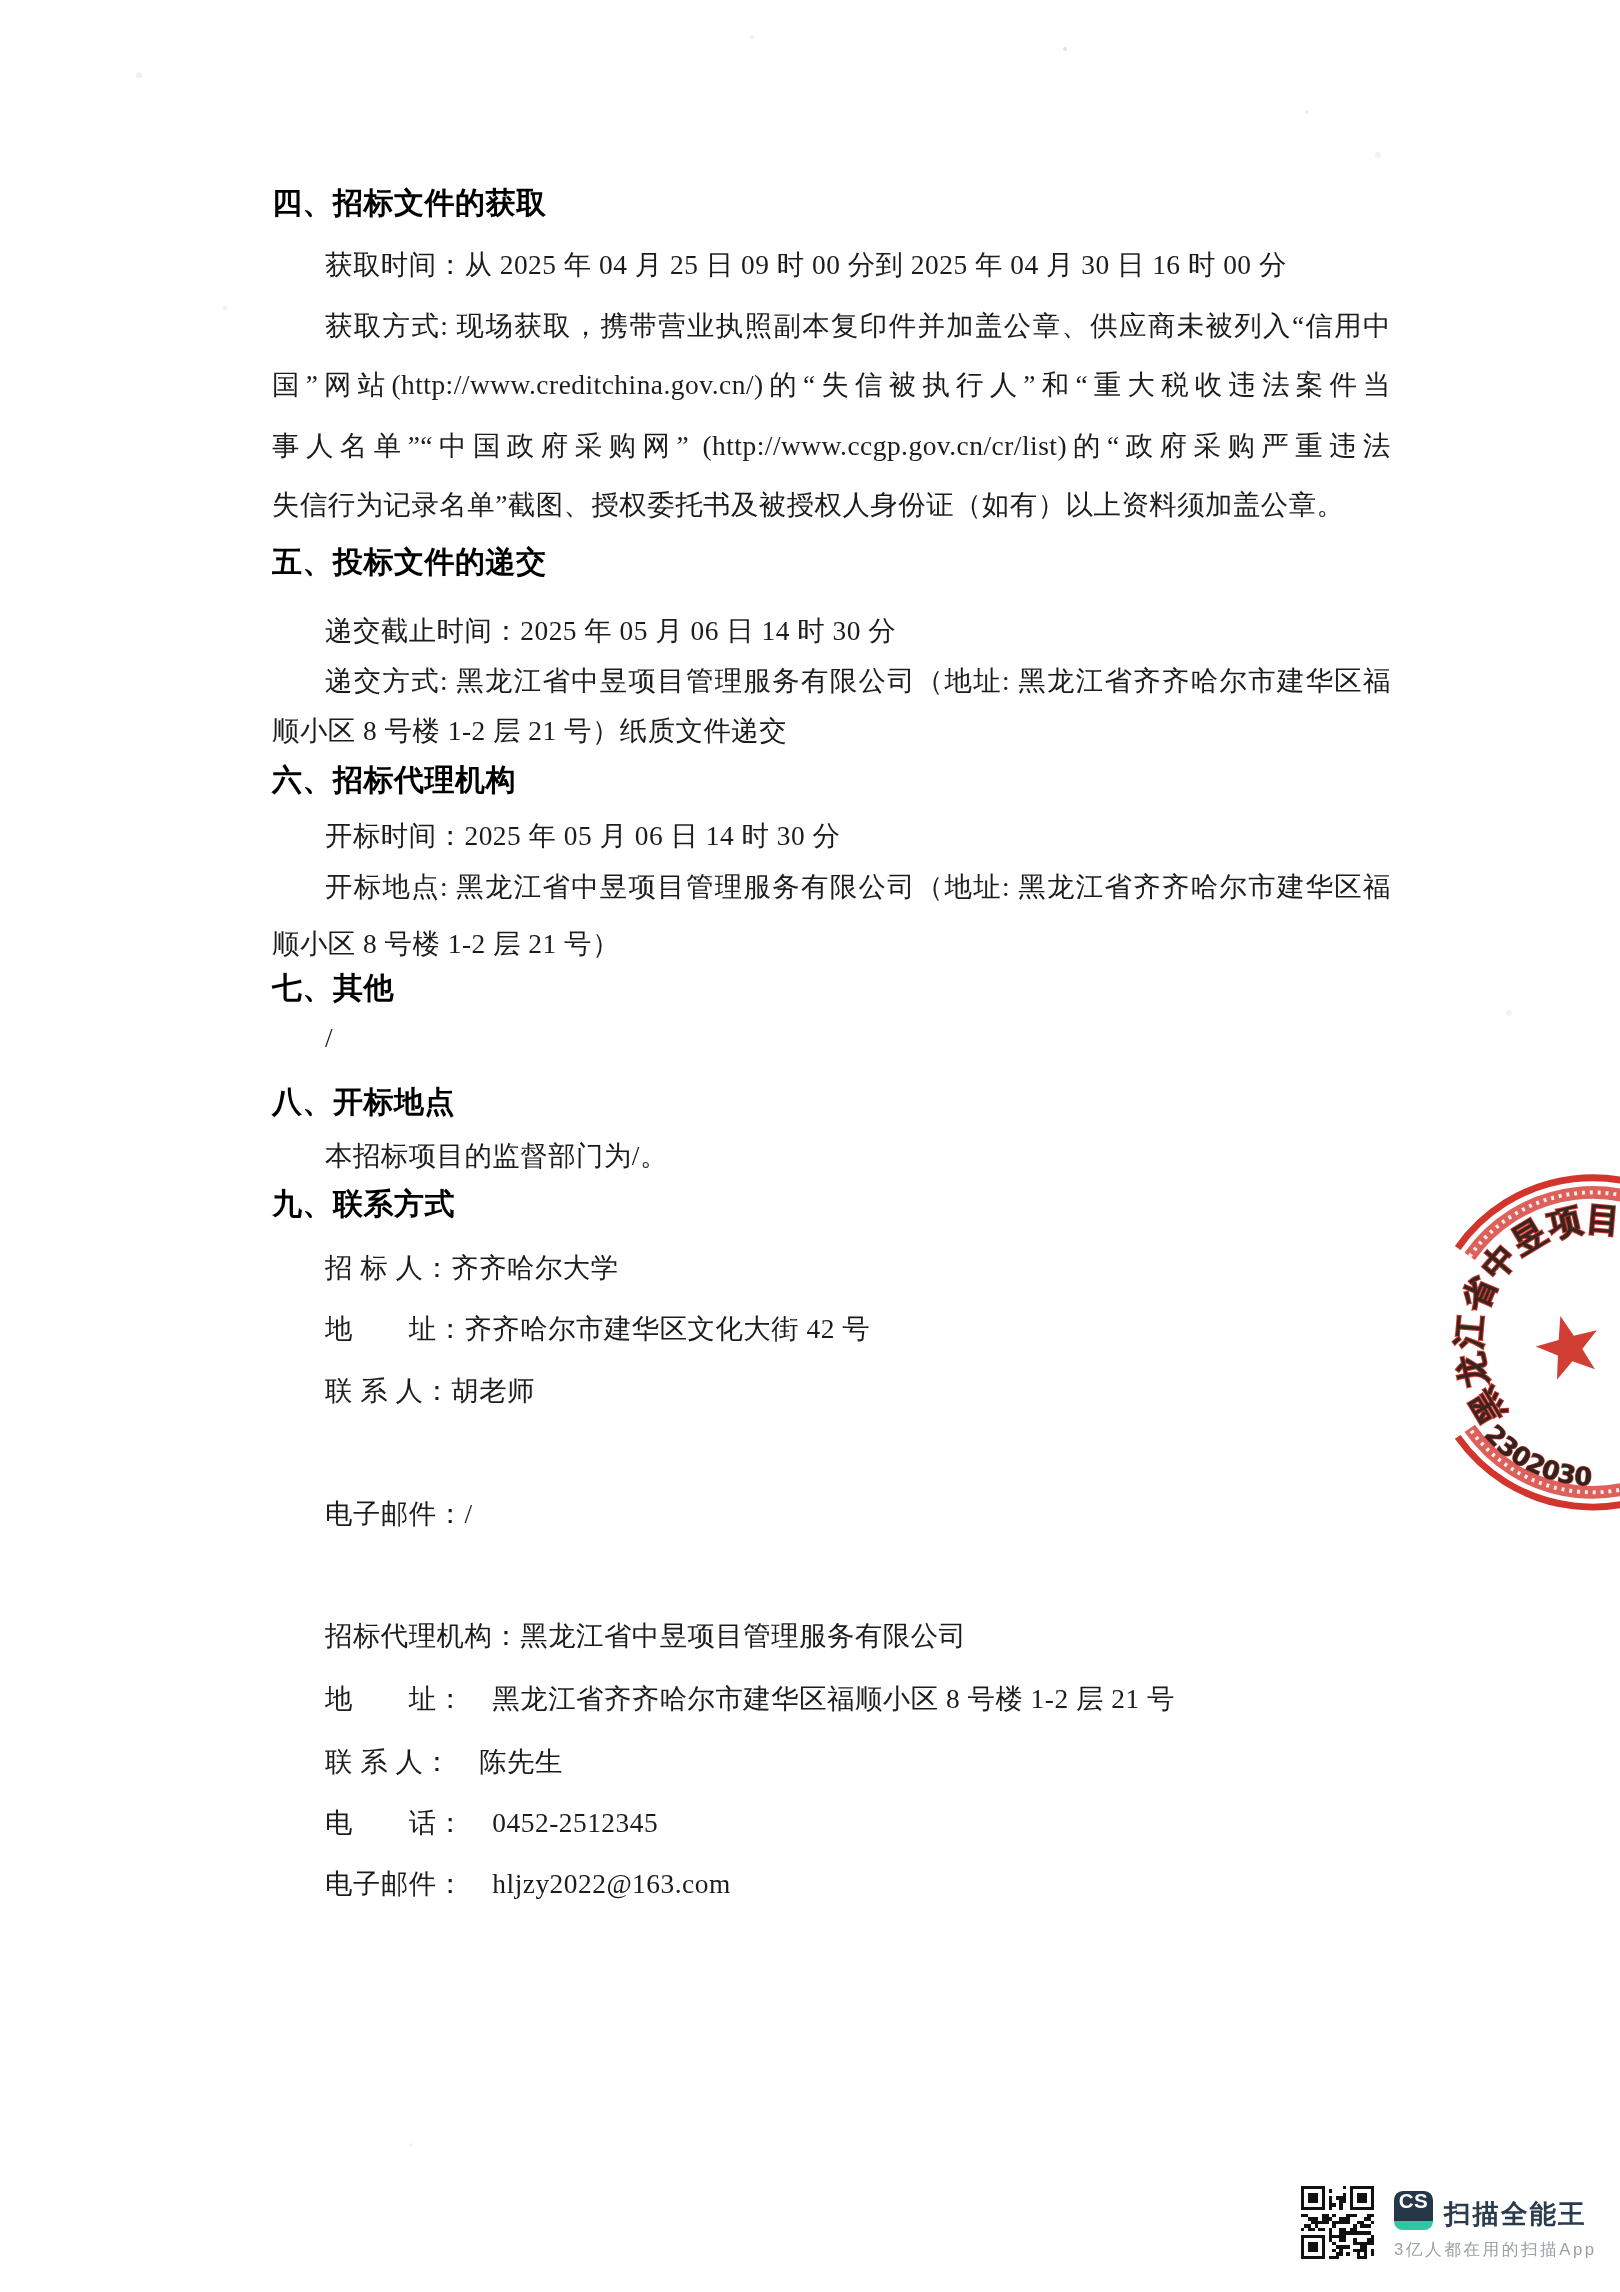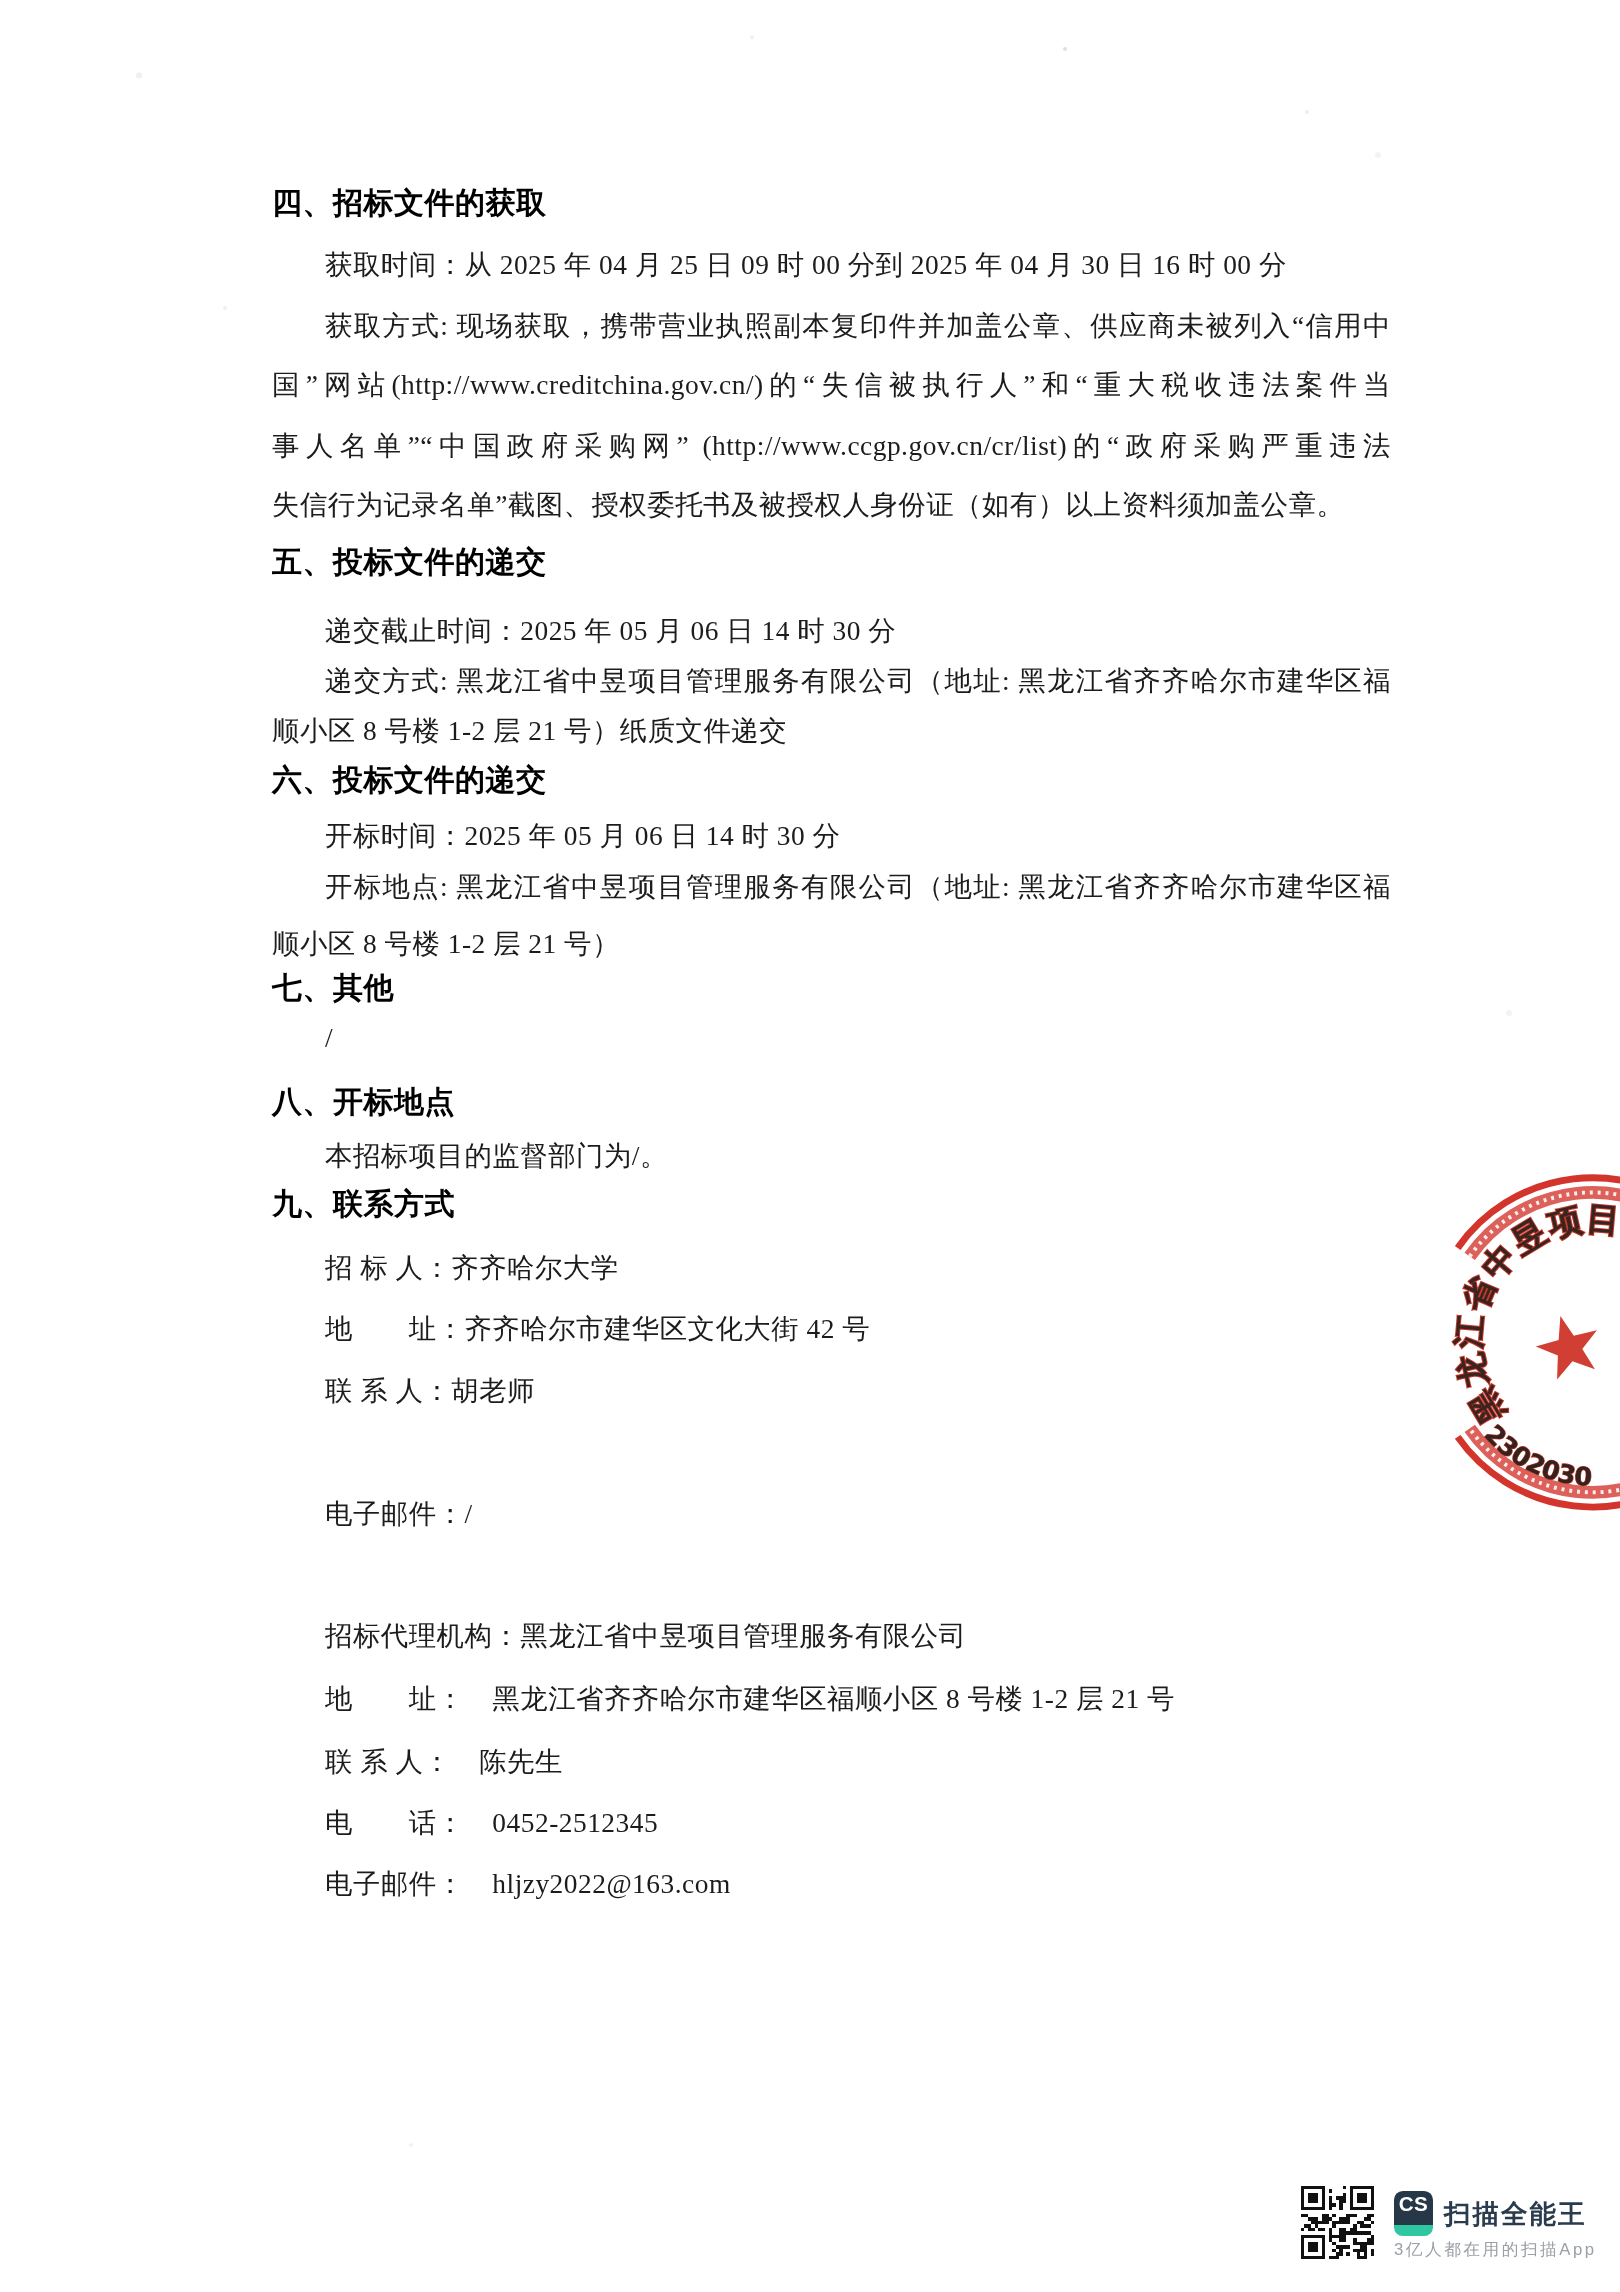--- a/index.html
+++ b/index.html
@@ -30,21 +30,21 @@
   }
   .seal-digits text{
     font-size:26px; font-weight:bold;
     font-family:"DejaVu Sans","Liberation Sans",sans-serif;
     fill:#33231f; stroke:#c8382c; stroke-width:1.2px; paint-order:stroke;
     text-anchor:middle; dominant-baseline:central;
   }
   
   .qr{ position:absolute; left:1301px; top:2186px; width:73px; height:73px; }
   .cs-logo{
-    position:absolute; left:1394px; top:2191px; width:39px; height:45px;
+    position:absolute; left:1394px; top:2191px; width:39px; height:39px;
     border-radius:8.8px;
     background:linear-gradient(to bottom,#263748 76%,#2fc7a2 76%);
     display:flex; align-items:center; justify-content:center;
     padding-bottom:12px; box-sizing:border-box;
   }
   .cs-logo span{
     color:#fff; font-family:"Liberation Sans","DejaVu Sans",sans-serif;
     font-weight:bold; font-size:20.6px; letter-spacing:0.5px; margin-bottom:6.9px;
   }
   .app-name{
@@ -83,21 +83,21 @@
   <div class="ln ind fill" style="top:311px">获取方式: 现场获取，携带营业执照副本复印件并加盖公章、供应商未被列入“信用中</div>
   <div class="ln fill" style="top:370px">国”网站(http://www.creditchina.gov.cn/)的“失信被执行人”和“重大税收违法案件当</div>
   <div class="ln" style="top:490px">失信行为记录名单”截图、授权委托书及被授权人身份证（如有）以上资料须加盖公章。</div>
   <div class="ln fill" style="top:431px">事人名单”“中国政府采购网” (http://www.ccgp.gov.cn/cr/list)的“政府采购严重违法</div>
 
   <div class="ln hd" style="top:545px">五、投标文件的递交</div>
   <div class="ln ind" style="top:616px">递交截止时间：2025 年 05 月 06 日 14 时 30 分</div>
   <div class="ln ind fill" style="top:666px">递交方式: 黑龙江省中昱项目管理服务有限公司（地址: 黑龙江省齐齐哈尔市建华区福</div>
   <div class="ln" style="top:716px">顺小区 8 号楼 1-2 层 21 号）纸质文件递交</div>
 
-  <div class="ln hd" style="top:763px">六、投标文件的递交</div>
+  <div class="ln hd" style="top:763px">六、招标代理机构</div>
   <div class="ln ind" style="top:821px">开标时间：2025 年 05 月 06 日 14 时 30 分</div>
   <div class="ln ind fill" style="top:872px">开标地点: 黑龙江省中昱项目管理服务有限公司（地址: 黑龙江省齐齐哈尔市建华区福</div>
   <div class="ln" style="top:929px">顺小区 8 号楼 1-2 层 21 号）</div>
 
   <div class="ln hd" style="top:971px">七、其他</div>
   <div class="ln ind" style="top:1023px">/</div>
 
   <div class="ln hd" style="top:1085px">八、开标地点</div>
   <div class="ln ind" style="top:1141px">本招标项目的监督部门为/。</div>
 

